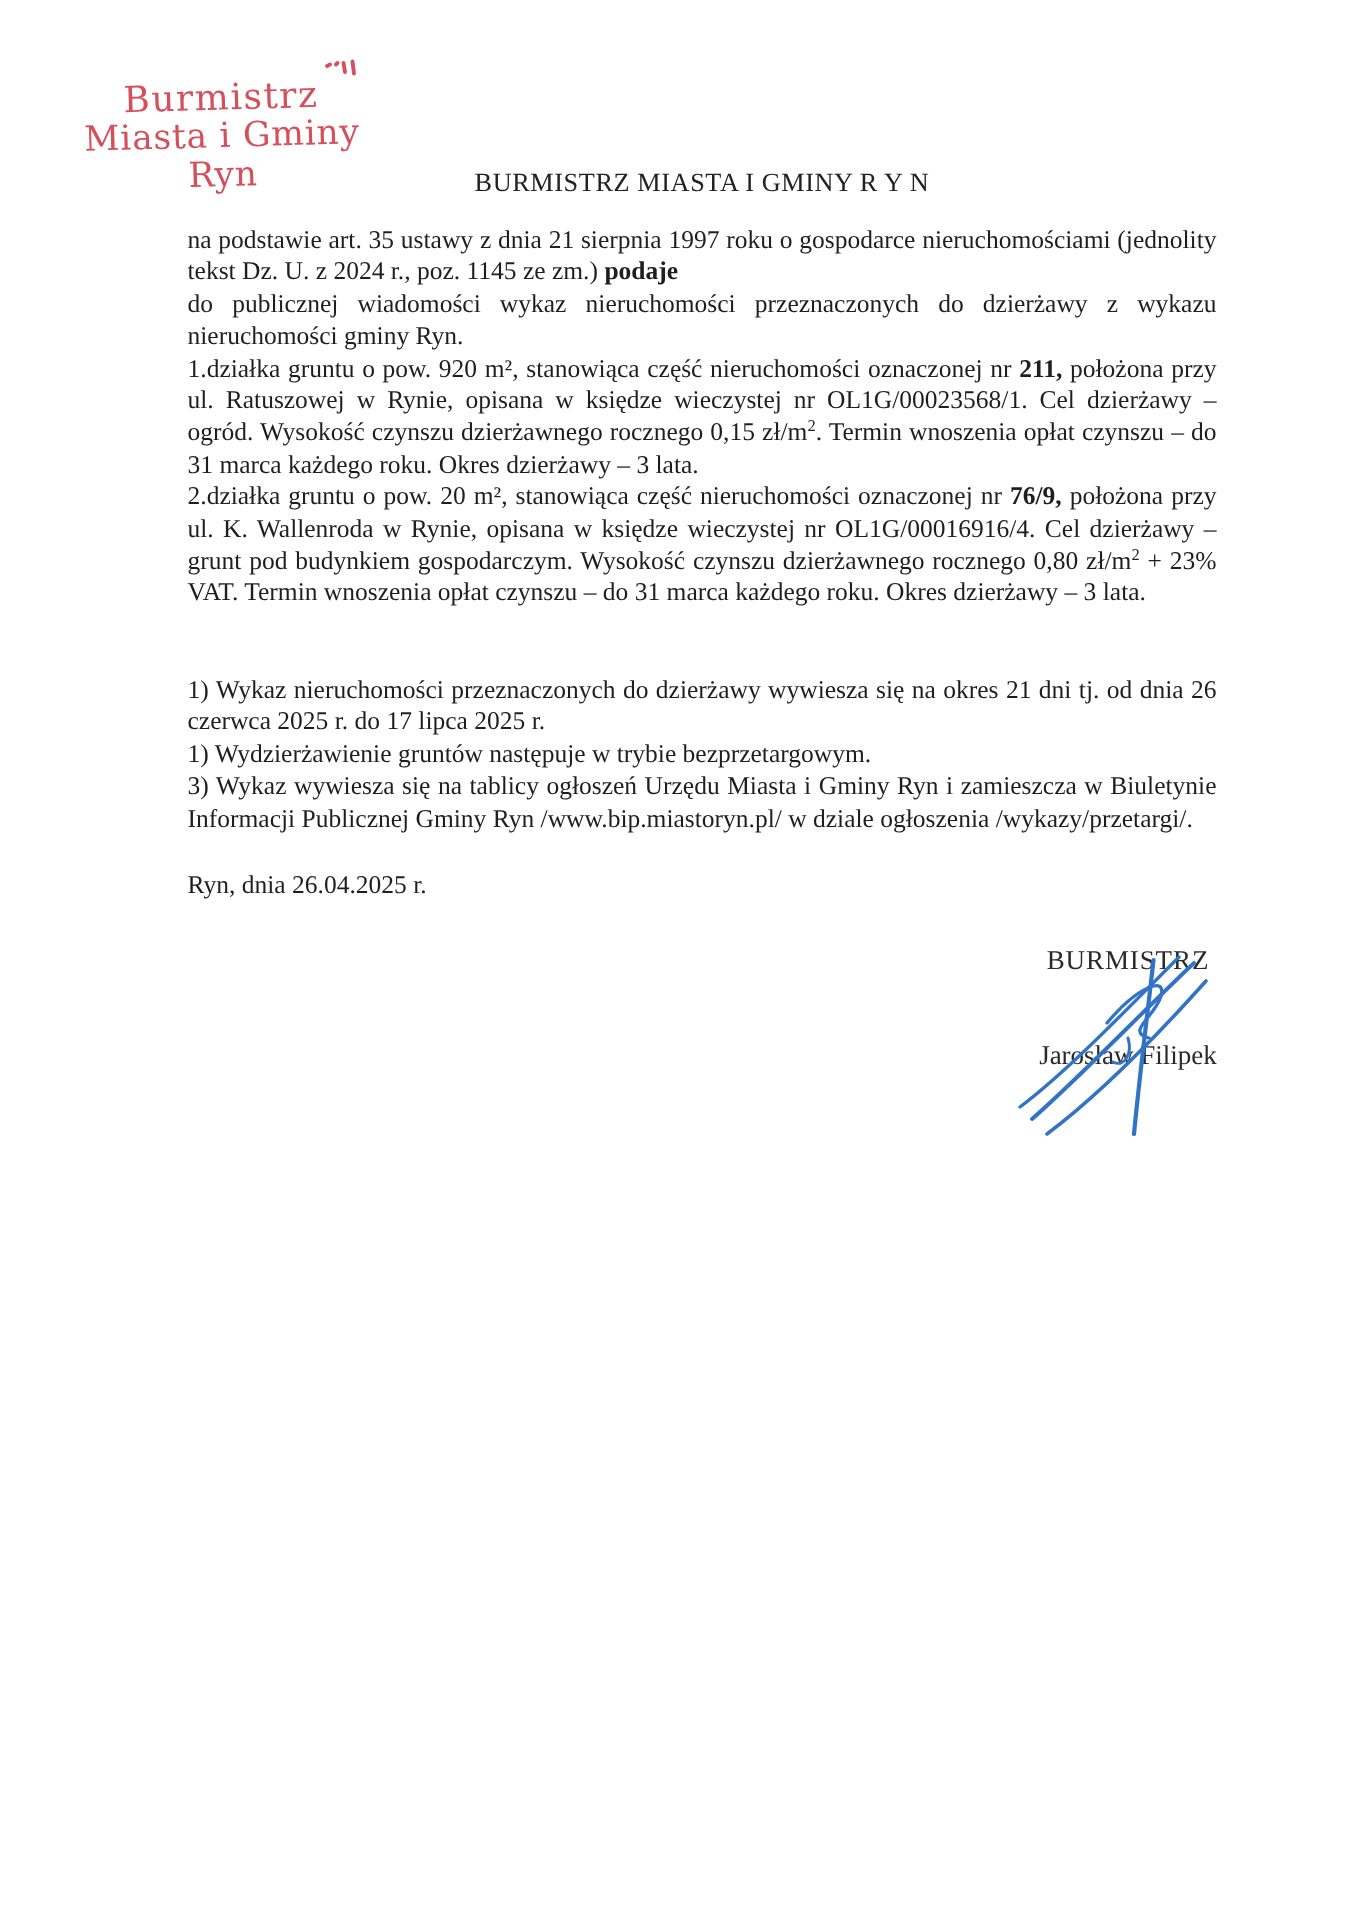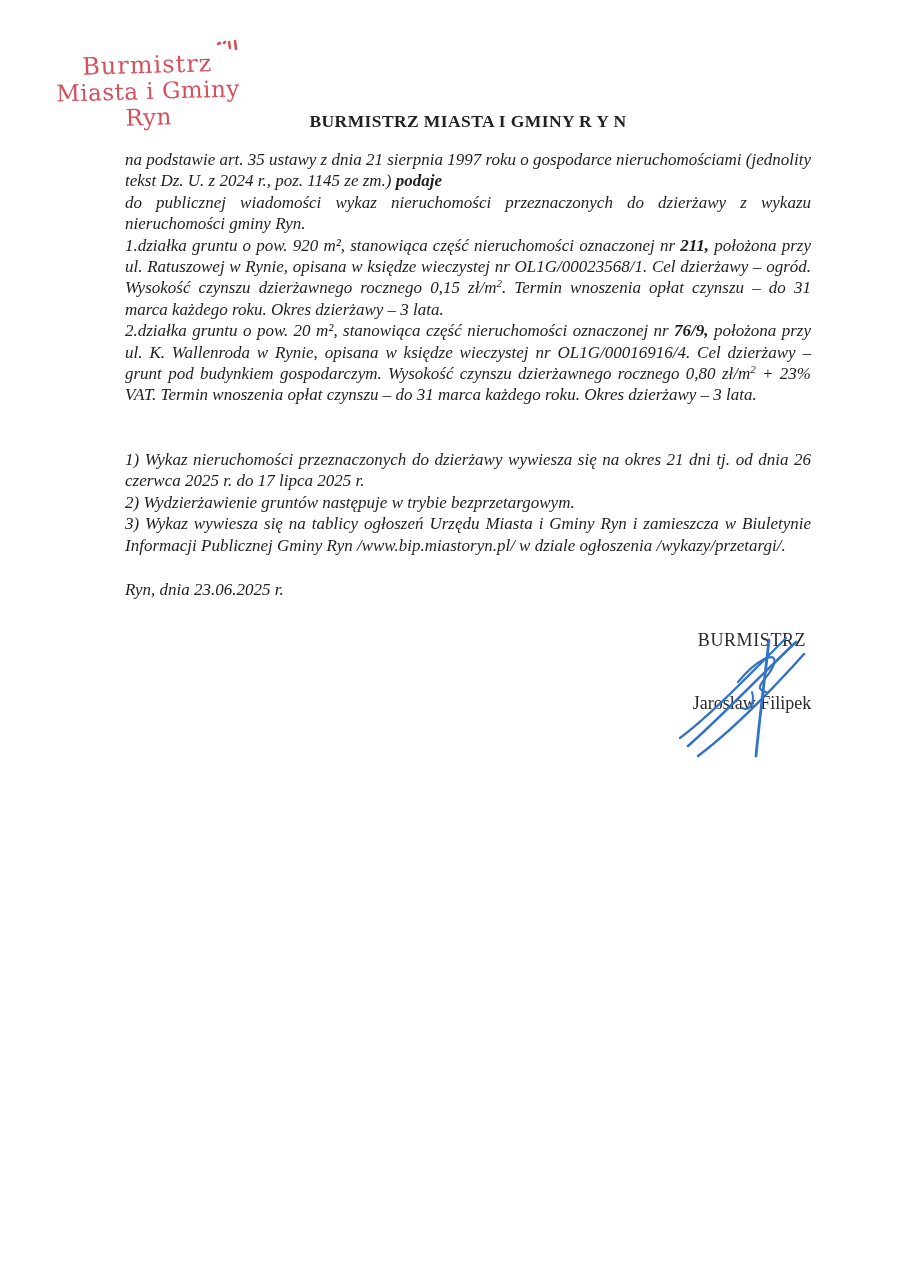--- a/index.html
+++ b/index.html
@@ -37,36 +37,36 @@
 
   
   .heading {
     position: absolute;
     left: 125px;
     top: 111px;
     width: 686px;
     margin: 0;
     text-align: center;
     font-size: 17.5px;
-    font-weight: bold;
+    font-weight: normal;
     letter-spacing: 0.4px;
     color: #222;
   }
 
   
   .content {
     position: absolute;
     left: 125px;
     top: 149px;
     width: 686px;
     font-size: 17px;
     line-height: 21.4px;
     text-align: justify;
   }
-  .content p { margin: 0; font-style: italic; }
+  .content p { margin: 0; }
   .content p.gap-top { margin-top: 43px; }
   .date-line {
     margin-top: 23px !important;
     text-align: left;
   }
   sup.sq {
     font-size: 11px;
     line-height: 0;
     vertical-align: 6px;
   }
@@ -117,24 +117,24 @@
 
     <p><span>na podstawie art. 35 ustawy z dnia 21 sierpnia 1997 roku o gospodarce nieruchomościami (jednolity tekst Dz. U. z 2024 r., poz. 1145 ze zm.) </span><strong>podaje</strong><br>
     <span>do publicznej wiadomości wykaz nieruchomości przeznaczonych do dzierżawy z wykazu nieruchomości gminy Ryn.</span><br>
     </p>
 
     <p><span>1.działka gruntu o pow. 920 m², stanowiąca część nieruchomości oznaczonej nr </span><strong>211,</strong><span> położona przy ul. Ratuszowej w Rynie, opisana w księdze wieczystej nr OL1G/00023568/1. Cel dzierżawy – ogród. Wysokość czynszu dzierżawnego rocznego 0,15 zł/m</span><sup class="sq">2</sup><span>. Termin wnoszenia opłat czynszu – do 31 marca każdego roku. Okres dzierżawy – 3 lata.</span></p>
 
     <p><span>2.działka gruntu o pow. 20 m², stanowiąca część nieruchomości oznaczonej nr </span><strong>76/9,</strong><span> położona przy ul. K. Wallenroda w Rynie, opisana w księdze wieczystej nr OL1G/00016916/4. Cel dzierżawy – grunt pod budynkiem gospodarczym. Wysokość czynszu dzierżawnego rocznego 0,80 zł/m</span><sup class="sq">2</sup><span> + 23% VAT. Termin wnoszenia opłat czynszu – do 31 marca każdego roku. Okres dzierżawy – 3 lata.</span></p>
 
     <p class="gap-top">1) Wykaz nieruchomości przeznaczonych do dzierżawy wywiesza się na okres 21 dni tj. od dnia 26 czerwca 2025 r. do 17 lipca 2025 r.</p>
-    <p>2) Wydzierżawienie gruntów następuje w trybie bezprzetargowym.</p>
+    <p>1) Wydzierżawienie gruntów następuje w trybie bezprzetargowym.</p>
     <p>3) Wykaz wywiesza się na tablicy ogłoszeń Urzędu Miasta i Gminy Ryn i zamieszcza w Biuletynie Informacji Publicznej Gminy Ryn /www.bip.miastoryn.pl/ w dziale ogłoszenia /wykazy/przetargi/.</p>
 
-    <p class="date-line">Ryn, dnia 23.06.2025 r.</p>
+    <p class="date-line">Ryn, dnia 26.04.2025 r.</p>
   </div>
 
   <div class="sig-block">
     <div class="sig-title">BURMISTRZ</div>
     <div class="sig-name">Jarosław Filipek</div>
     <svg class="sig-ink" viewBox="0 0 156 126">
       <g stroke="#3273c8" fill="none" stroke-linecap="round">
         <path d="M14 112 C 44 86, 86 42, 122 8" stroke-width="2.6"></path>
         <path d="M6 104 C 38 80, 78 38, 112 4" stroke-width="2.2"></path>
         <path d="M24 122 C 56 98, 96 58, 130 20" stroke-width="2.4"></path>

